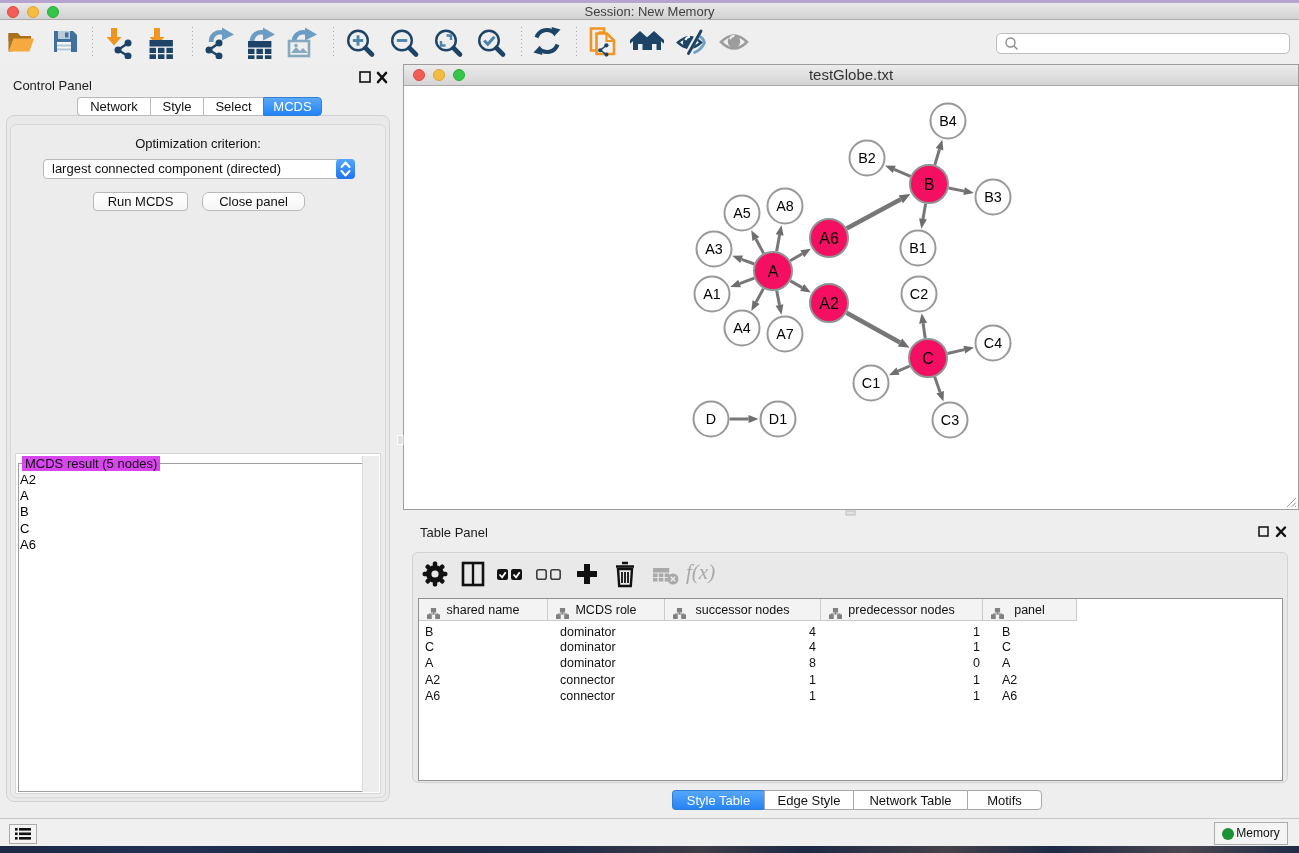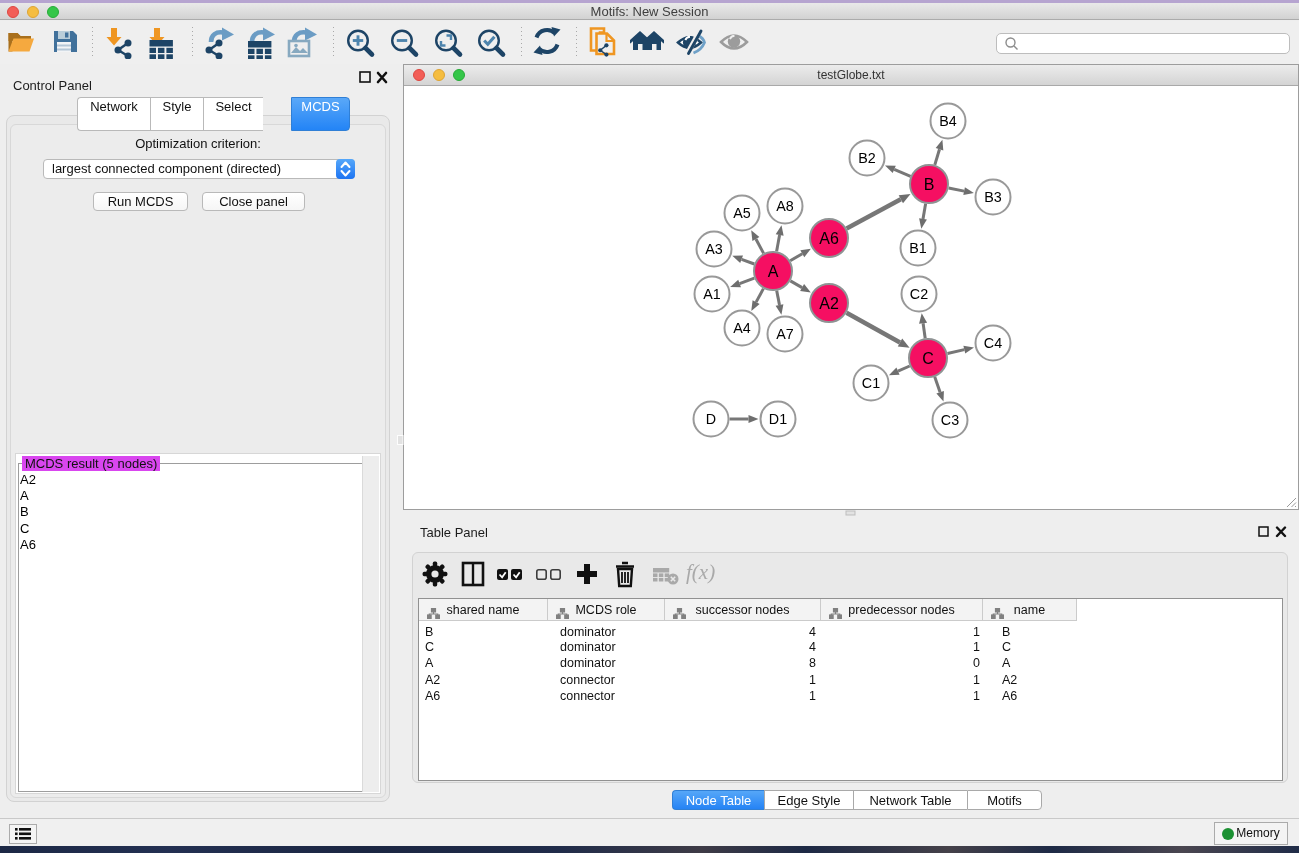--- a/index.html
+++ b/index.html
@@ -15,37 +15,37 @@
 #titlebar .y { left:27px; background:#f5bd40; border:0.5px solid #deA433; }
 #titlebar .g { left:47px; background:#35c649; border:0.5px solid #27ab38; }
 #toolbar { left:0; top:21px; width:1299px; height:43px; background:#efefef; }
 .sep { top:6px; height:31px; width:1px; background-image:linear-gradient(#a9a9a9 33%, rgba(0,0,0,0) 0%); background-size:1px 4px; }
 #search { left:996px; top:12px; width:294px; height:21px; background:#fff; border:1px solid #bdbdbd; border-radius:5px; }
 
 #cp-title { left:13px; top:78px; font-size:13px; color:#1c1c1c; }
 #cp-box { left:6px; top:115px; width:384px; height:687px; background:#e9e9e9; border:1px solid #d2d2d2; border-radius:8px; }
 #cp-inner { left:10px; top:124px; width:376px; height:674px; background:#ececec; border:1px solid #d8d8d8; border-radius:6px; }
 .tabrow { display:flex; }
-.tab { height:34px; line-height:18px; font-size:13px; text-align:center; background:#fff; border:1px solid #b9b9b9; border-right:none; color:#111; }
+.tab { height:19px; line-height:18px; font-size:13px; text-align:center; background:#fff; border:1px solid #b9b9b9; border-right:none; color:#111; }
 .tab.first { border-radius:4px 0 0 4px; }
 .tab.last { border-radius:0 4px 4px 0; border-right:1px solid #b9b9b9; }
-.tab.sel { background:linear-gradient(#5aa8f8,#2384f6); color:#fff; border-color:#2f7fd6;margin-left:28px; }
+.tab.sel { background:linear-gradient(#5aa8f8,#2384f6); color:#fff; border-color:#2f7fd6; }
 #opt-label { left:0px; top:136px; width:396px; text-align:center; font-size:13px; color:#111; }
 #dropdown { left:43px; top:159px; width:312px; height:20px; background:#fff; border:1px solid #b9b9b9; border-radius:4px; font-size:13px; color:#111; line-height:18px; padding-left:8px; }
 #dropdown .stepper { position:absolute; right:-1px; top:-1px; width:19px; height:20px; border-radius:4px; background:linear-gradient(#55a7fa,#1d74f2); }
 .btn { background:linear-gradient(#ffffff,#f6f6f6); border:1px solid #b9b9b9; border-radius:4px; font-size:13px; color:#111; text-align:center; }
 #fieldset { left:15px; top:453px; width:366px; height:341px; background:#fff; border:1px solid #d7d7d7; }
 #fieldset .tb { position:absolute; left:2px; top:9px; width:361px; height:329px; border:1px solid #9d9d9d; }
 #legend { left:22px; top:456px; background:#d946ef; padding:0 3px; font-size:13px; color:#111; }
 #mcds-list { left:20px; top:472px; font-size:13px; color:#000; line-height:16.2px; }
 #scrolltrack { left:362px; top:456px; width:17px; height:336px; background:#ededed; border-left:1px solid #dadada; }
 
 #netwin { left:403px; top:64px; width:896px; height:446px; background:#fff; border:1px solid #9d9d9d; }
 #nw-titlebar { left:0; top:0; width:894px; height:21px; background:linear-gradient(#ececec,#d4d4d4); border-bottom:1px solid #a9a9a9; }
-#nw-titlebar .title { width:100%; text-align:center; font-size:12px; color:#333; line-height:20px; }
+#nw-titlebar .title { width:100%; text-align:center; font-size:15px; color:#333; line-height:20px; }
 #nw-titlebar .r { left:9px;  background:#f25e57; border:0.5px solid #dd4741; top:4px; }
 #nw-titlebar .y { left:29px; background:#f5bd40; border:0.5px solid #dea433; top:4px; }
 #nw-titlebar .g { left:49px; background:#35c649; border:0.5px solid #27ab38; top:4px; }
 
 #tp-title { left:420px; top:525px; font-size:13px; color:#1c1c1c; }
 #tp-box { left:412px; top:552px; width:876px; height:231px; background:#e9e9e9; border:1px solid #d2d2d2; border-radius:6px; }
 #tbl { left:418px; top:598px; width:865px; height:183px; background:#fff; border:1px solid #919191; }
 .th { position:absolute; top:0; height:22px; background:#f3f3f3; border-right:1px solid #cbcbcb; border-bottom:1px solid #cbcbcb; font-size:12.5px; color:#111; text-align:center; line-height:22px; }
 .td { position:absolute; font-size:12.5px; color:#111; height:16px; line-height:16px; }
 
@@ -61,21 +61,21 @@
 #memdot { left:7px; top:5px; width:12px; height:12px; border-radius:50%; background:#1c9133; }
 #deskstrip { left:0; top:846px; width:1299px; height:7px; background:linear-gradient(90deg,#1c2845 0%,#233052 13%,#1b2642 28%,#202c4a 43%,#3e3b46 54%,#1d2945 62%,#454149 73%,#1e2a46 81%,#4a4650 91%,#202c48 100%); }
 </style>
 </head>
 <body>
 <div class="abs" id="purple"></div>
 <div class="abs" id="titlebar">
   <div class="abs tl r"></div>
     <div class="abs tl y"></div>
     <div class="abs tl g"></div>
-  <div class="title">Motifs: New Session</div>
+  <div class="title">Session: New Memory</div>
 </div>
 <div class="abs" id="toolbar">
   <svg class="abs" style="left:4px;top:4px" width="34" height="34" viewBox="0 0 34 34">
 <path d="M4.5 8 h9 l3 3 h10.5 v5 h-22.5 z" fill="#a9701d"></path>
 <path d="M4.5 8 v18.5 h4 v-13.5 h18.5 v-2 l-10.5 0 l-3 -3 z" fill="#a9701d"></path>
 <path d="M9.5 13.5 h20.5 l-4.5 13 h-21 z" fill="#f5a93f"></path>
 </svg>
 <svg class="abs" style="left:48px;top:4px" width="34" height="34" viewBox="0 0 34 34">
 <path d="M6 6 h19 l4 4 v17 h-23 z" fill="#41719b"></path>
 <rect x="10" y="6" width="12" height="8" fill="#b9cdd9"></rect>
@@ -232,21 +232,21 @@
   <div class="tab last sel" style="width:59px">MCDS</div>
 </div>
 <div class="abs" id="opt-label">Optimization criterion:</div>
 <div class="abs" id="dropdown">largest connected component (directed)
   <div class="stepper"><svg width="19" height="20" viewBox="0 0 19 20">
         <path d="M5.5 8 L9.5 3.5 L13.5 8" fill="none" stroke="#fff" stroke-width="2" stroke-linecap="round" stroke-linejoin="round"></path>
         <path d="M5.5 12 L9.5 16.5 L13.5 12" fill="none" stroke="#fff" stroke-width="2" stroke-linecap="round" stroke-linejoin="round"></path>
       </svg></div>
 </div>
 <div class="abs btn" style="left:93px;top:192px;width:95px;height:19px;line-height:17px;">Run MCDS</div>
-<div class="abs btn" style="left:202px;top:192px;width:103px;height:19px;line-height:17px;">Close panel</div>
+<div class="abs btn" style="left:202px;top:192px;width:103px;height:19px;line-height:17px;border-radius:7px;">Close panel</div>
 <div class="abs" id="fieldset">
     <div class="tb"></div>
   </div>
 <div class="abs" id="scrolltrack"></div>
 <div class="abs" id="legend">MCDS result (5 nodes)</div>
 <div class="abs" id="mcds-list">A2<br>A<br>B<br>C<br>A6</div>
 
 <div class="abs" id="netwin">
   <div class="abs" id="nw-titlebar">
     <div class="abs tl r"></div>
@@ -439,21 +439,21 @@
       </svg></div>
 <div class="th" style="left:402px;width:162px;">predecessor nodes</div>
 <div class="abs" style="left:410px;top:5px;"><svg width="13" height="11" viewBox="0 0 13 11" style="vertical-align:-1px">
         <g fill="none" stroke="#808080" stroke-width="1.2">
           <rect x="4.5" y="0.5" width="4" height="3.4" fill="#808080"></rect>
           <rect x="0.5" y="7" width="3.6" height="3.4" fill="#808080"></rect>
           <rect x="8.8" y="7" width="3.6" height="3.4" fill="#808080"></rect>
           <path d="M6.5 4 v2 M2.3 7 v-1 h8.4 v1"></path>
         </g>
       </svg></div>
-<div class="th" style="left:564px;width:94px;">name</div>
+<div class="th" style="left:564px;width:94px;">panel</div>
 <div class="abs" style="left:572px;top:5px;"><svg width="13" height="11" viewBox="0 0 13 11" style="vertical-align:-1px">
         <g fill="none" stroke="#808080" stroke-width="1.2">
           <rect x="4.5" y="0.5" width="4" height="3.4" fill="#808080"></rect>
           <rect x="0.5" y="7" width="3.6" height="3.4" fill="#808080"></rect>
           <rect x="8.8" y="7" width="3.6" height="3.4" fill="#808080"></rect>
           <path d="M6.5 4 v2 M2.3 7 v-1 h8.4 v1"></path>
         </g>
       </svg></div>
 <div class="td" style="left:6px;top:25.0px;width:100px;">B</div>
 <div class="td" style="left:141px;top:25.0px;width:100px;">dominator</div>
@@ -475,21 +475,21 @@
 <div class="td" style="left:246px;top:72.6px;width:151px;text-align:right;">1</div>
 <div class="td" style="left:402px;top:72.6px;width:159px;text-align:right;">1</div>
 <div class="td" style="left:583px;top:72.6px;width:80px;">A2</div>
 <div class="td" style="left:6px;top:88.8px;width:100px;">A6</div>
 <div class="td" style="left:141px;top:88.8px;width:100px;">connector</div>
 <div class="td" style="left:246px;top:88.8px;width:151px;text-align:right;">1</div>
 <div class="td" style="left:402px;top:88.8px;width:159px;text-align:right;">1</div>
 <div class="td" style="left:583px;top:88.8px;width:80px;">A6</div>
 </div>
 <div class="abs tabrow" id="btabs">
-  <div class="btab first sel" style="width:92px">Node Table</div>
+  <div class="btab first sel" style="width:92px">Style Table</div>
   <div class="btab" style="width:89px">Edge Style</div>
   <div class="btab" style="width:114px">Network Table</div>
   <div class="btab last" style="width:75px">Motifs</div>
 </div>
 
 <div class="abs" id="statusbar"></div>
 <div class="abs" id="listbtn"><svg width="26" height="18" viewBox="0 0 26 18">
       <g fill="#111">
         <rect x="5" y="3" width="2.6" height="2.6"></rect>
         <rect x="9" y="3" width="12" height="2.6"></rect>

